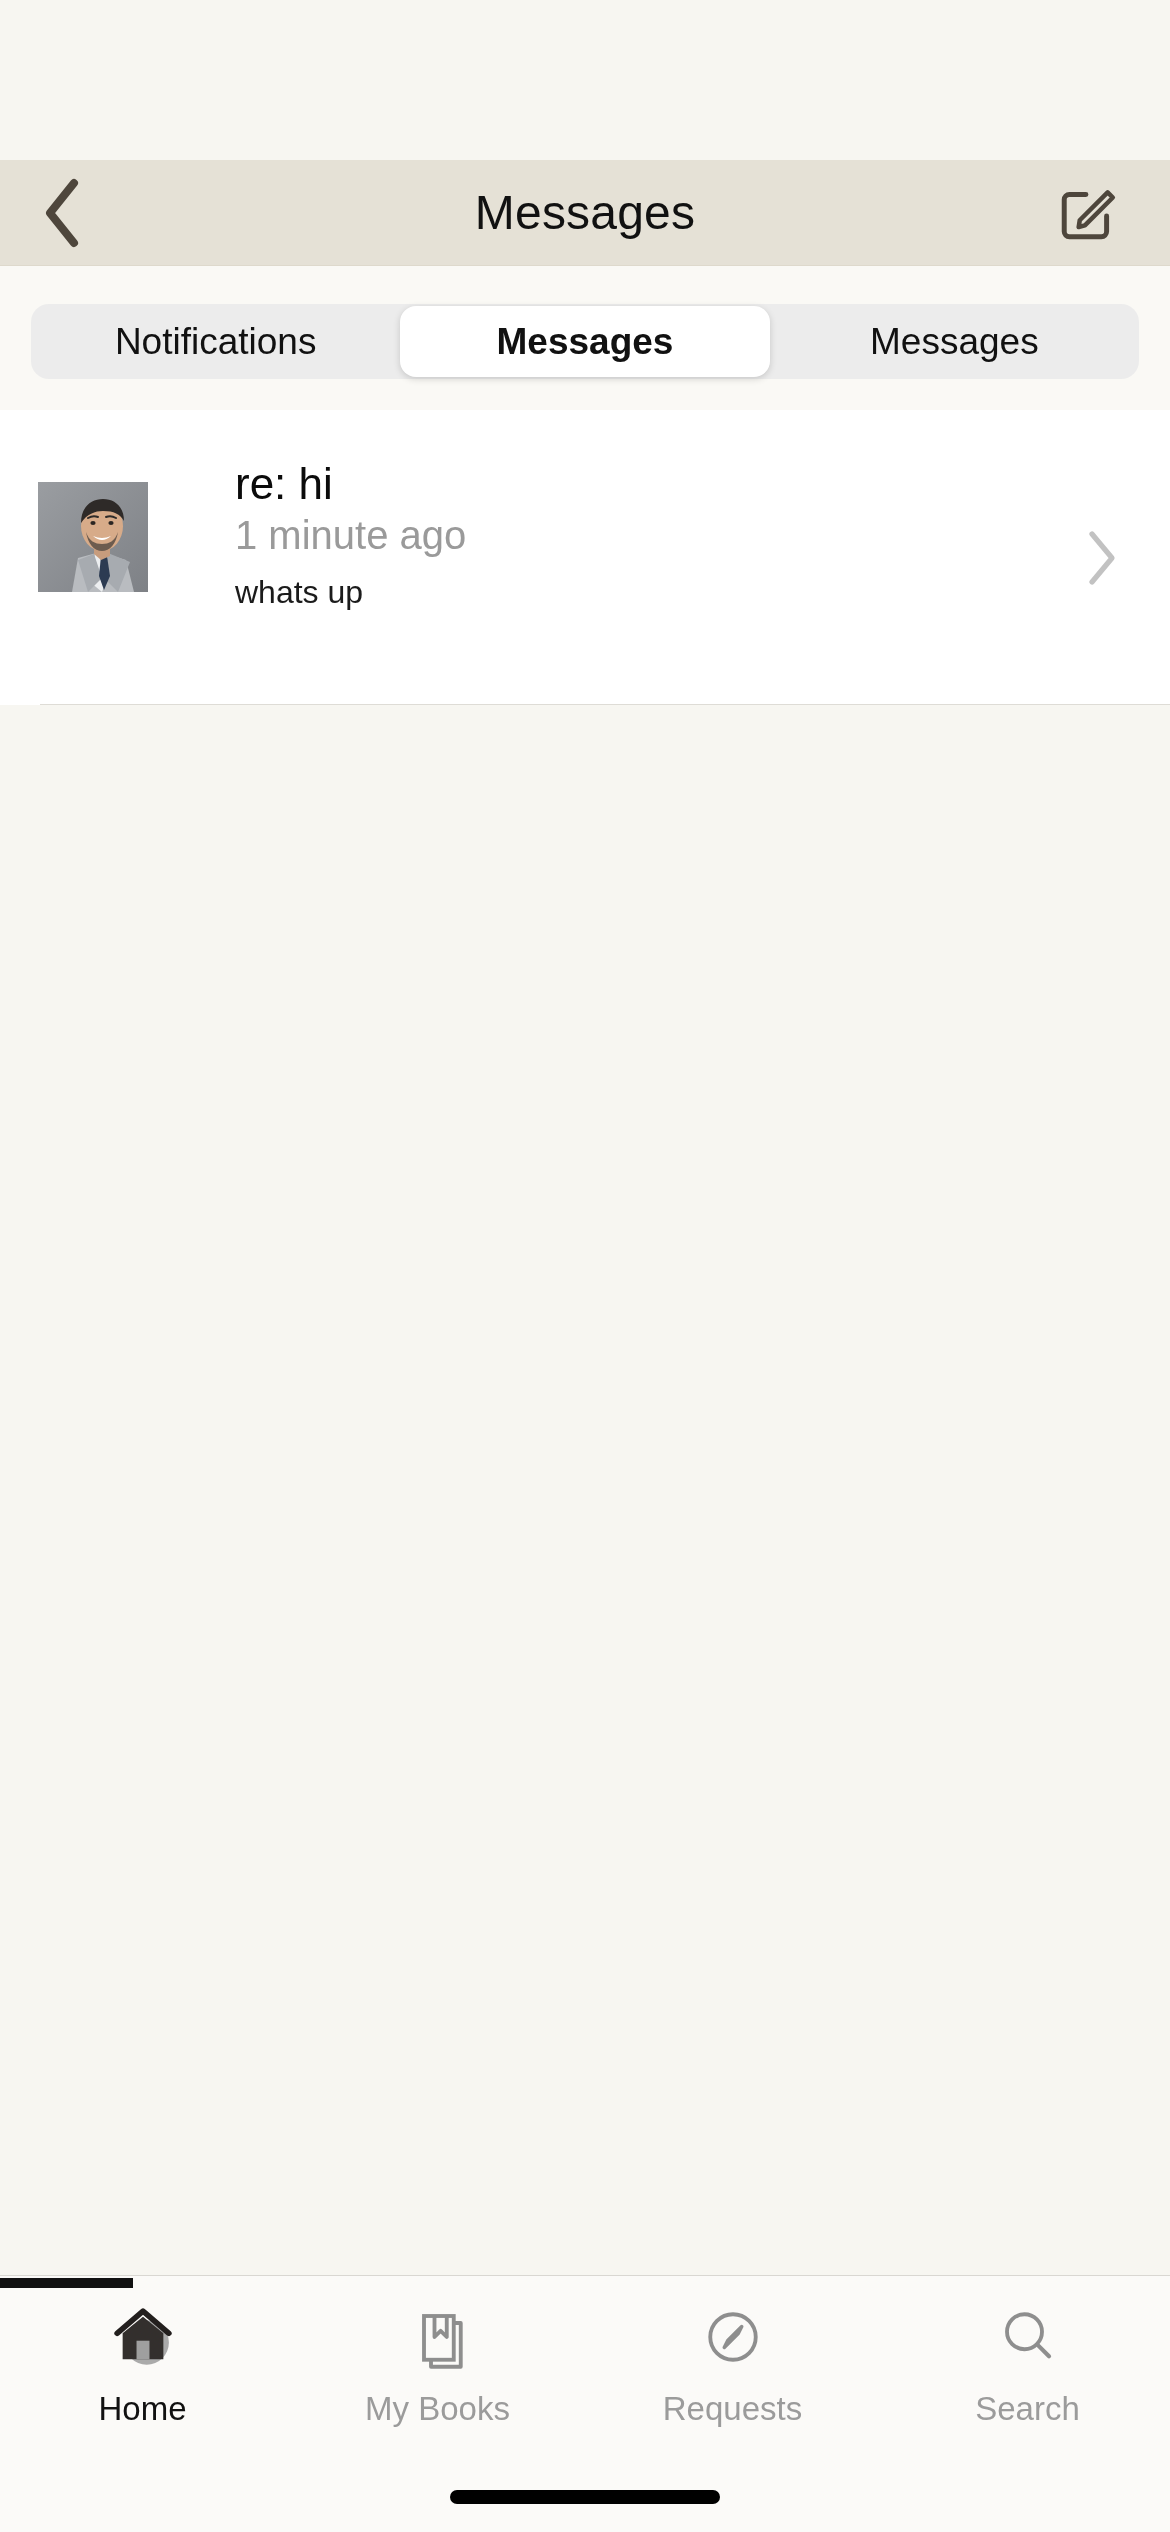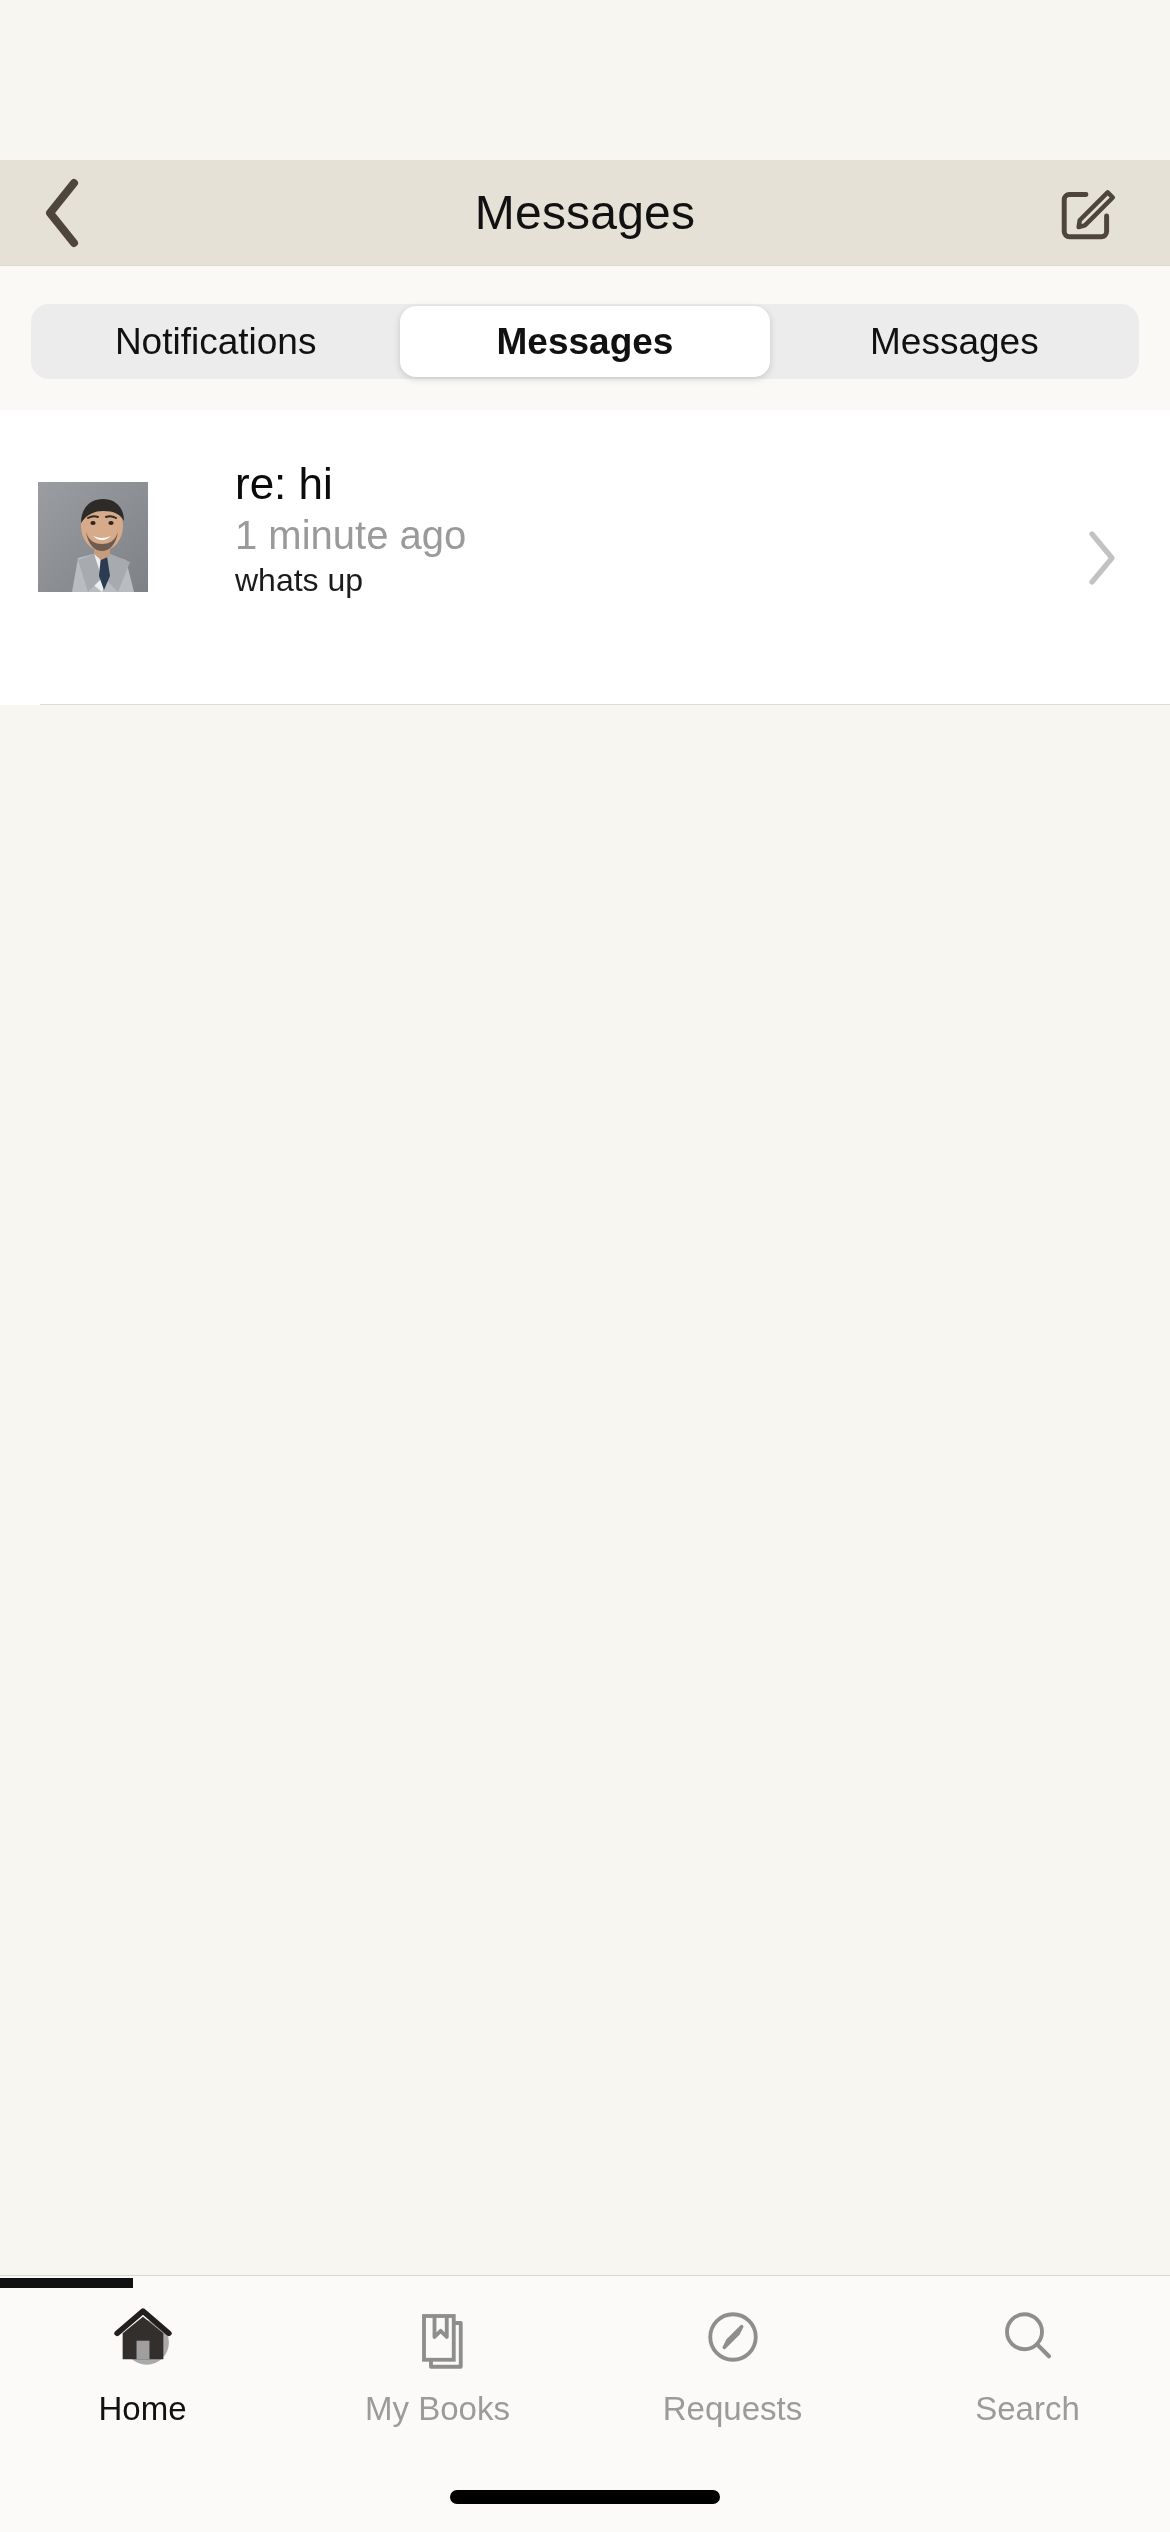--- a/index.html
+++ b/index.html
@@ -95,21 +95,21 @@
   }
   .avatar {
     position:absolute; left:38px; top:72px;
     width:110px; height:110px;
     overflow:hidden; background:#8e9196;
   }
   .avatar svg { display:block; width:110px; height:110px; }
   .row-text { position:absolute; left:235px; top:48px; }
   .row-title { font-size:44px; color:#0b0b0b; line-height:1.18; }
   .row-time  { font-size:40px; color:#9a9a9a; line-height:1.25; margin-top:0; }
-  .row-prev  { font-size:32px; color:#1b1b1b; line-height:1.3; }
+  .row-prev  { font-size:32px; color:#1b1b1b; line-height:1.3; margin-top:12px; }
   .row-chev {
     position:absolute; right:52px; top:0; height:295px;
     display:flex; align-items:center;
   }
   .list-divider {
     position:absolute; left:40px; top:294px; width:1130px; height:2px;
     background:#dedcd6;
   }
 
   

